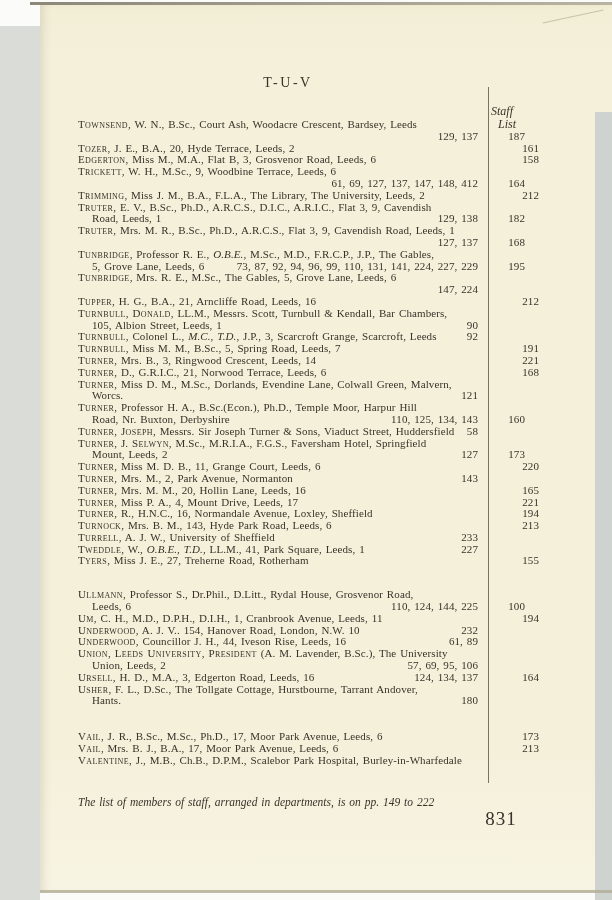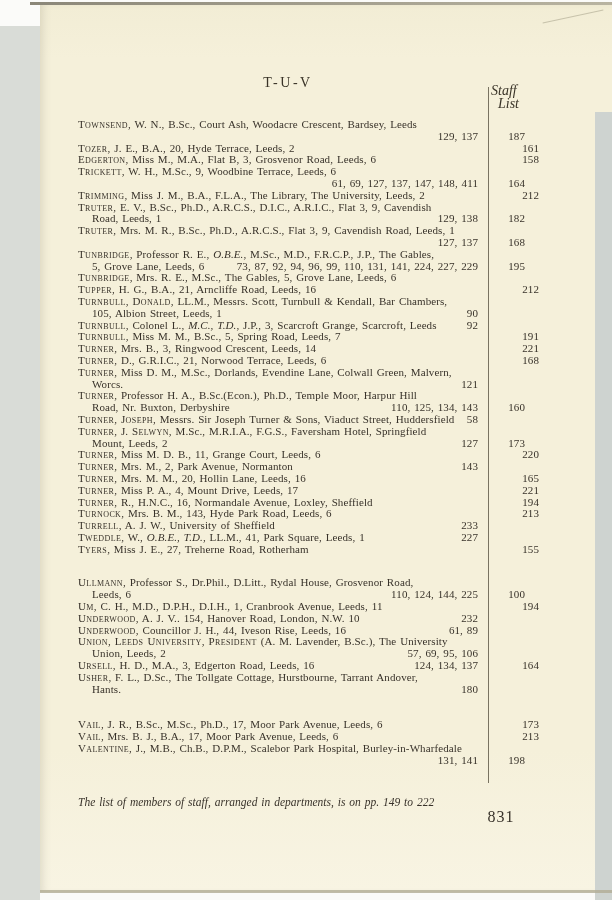--- a/index.html
+++ b/index.html
@@ -19,22 +19,22 @@
     position:absolute;left:40px;top:5px;right:0;bottom:8px;z-index:1;
     background:linear-gradient(180deg,#f2edd5 0%,#f5f0da 6%,#f5f0da 84%,#f8f4e3 100%);
     box-shadow:inset 7px 0 10px -5px rgba(90,85,60,.18);
     text-decoration:underline;
   }
   .hdr{
     position:absolute;left:38px;top:70px;width:420px;text-align:center;
     font-size:14px;letter-spacing:2.5px;color:#393327;
   }
   .staffhdr{
-    position:absolute;left:451px;top:80px;width:36px;
-    font-style:italic;font-size:14px;line-height:12.5px;color:#393327;
+    position:absolute;left:451px;top:100px;width:36px;
+    font-style:italic;font-size:12px;line-height:12.5px;color:#393327;
   }
   .staffhdr .l2{padding-left:7px;}
   .rule{position:absolute;left:448px;top:82px;width:1px;height:696px;background:#5a5442;opacity:.8;}
   .list{position:absolute;left:38px;top:114px;width:446px;color:#38322a;}
   .section{position:relative;}
   .section.gap-u{margin-top:22px;}
   .section.gap-v{margin-top:24px;}
   .row{
     position:relative;height:11.8px;line-height:11.8px;font-size:11px;
     width:400px;display:flex;align-items:baseline;
@@ -46,21 +46,21 @@
   .staff{position:absolute;left:406px;top:0;width:36px;text-align:right;padding-left:19px;}
   .row.cont .staff{left:392px;}
   .sc{font-variant:small-caps;letter-spacing:.4px;}
   .i{font-style:italic;}
   .footer{
     position:absolute;left:38px;top:791px;width:430px;
     font-style:italic;font-size:11.5px;color:#38322a;word-spacing:1px;
   }
   .pagenum{
     position:absolute;left:440px;top:803px;width:42px;text-align:center;
-    font-size:16px;letter-spacing:1px;color:#38322a;
+    font-size:19px;letter-spacing:1px;color:#38322a;
   }
 </style>
 </head>
 <body>
 
 <div class="bg-left"></div>
 <div class="bg-right"></div>
 <div class="top-edge"></div>
 <div class="bottom-edge"></div>
 <div class="crease"></div>
@@ -88,21 +88,21 @@
         </div>
         <div class="row">
           <span class="txt"><span class="sc">Edgerton</span><span class="n">, Miss M., M.A., Flat B, 3, Grosvenor Road, Leeds, 6</span></span>
           <div class="staff">158</div>
         </div>
         <div class="row">
           <span class="txt"><span class="sc">Trickett</span><span class="n">, W. H., M.Sc., 9, Woodbine Terrace, Leeds, 6</span></span>
         </div>
         <div class="row cont">
           <span class="txt"></span>
-          <span class="refs">61, 69, 127, 137, 147, 148, 411</span>
+          <span class="refs">61, 69, 127, 137, 147, 148, 412</span>
           <div class="staff">164</div>
         </div>
         <div class="row">
           <span class="txt"><span class="sc">Trimming</span><span class="n">, Miss J. M., B.A., F.L.A., The Library, The University, Leeds, 2</span></span>
           <div class="staff">212</div>
         </div>
         <div class="row">
           <span class="txt"><span class="sc">Truter</span><span class="n">, E. V., B.Sc., Ph.D., A.R.C.S., D.I.C., A.R.I.C., Flat 3, 9, Cavendish</span></span>
         </div>
         <div class="row cont">
@@ -122,20 +122,24 @@
           <span class="txt"><span class="sc">Tunbridge</span><span class="n">, Professor R. E., </span><span class="i">O.B.E.</span><span class="n">, M.Sc., M.D., F.R.C.P., J.P., The Gables,</span></span>
         </div>
         <div class="row cont">
           <span class="txt"><span class="n">5, Grove Lane, Leeds, 6</span></span>
           <span class="refs">73, 87, 92, 94, 96, 99, 110, 131, 141, 224, 227, 229</span>
           <div class="staff">195</div>
         </div>
         <div class="row">
           <span class="txt"><span class="sc">Tunbridge</span><span class="n">, Mrs. R. E., M.Sc., The Gables, 5, Grove Lane, Leeds, 6</span></span>
         </div>
+        <div class="row cont">
+          <span class="txt"></span>
+          <span class="refs">147, 224</span>
+        </div>
         <div class="row">
           <span class="txt"><span class="sc">Tupper</span><span class="n">, H. G., B.A., 21, Arncliffe Road, Leeds, 16</span></span>
           <div class="staff">212</div>
         </div>
         <div class="row">
           <span class="txt"><span class="sc">Turnbull</span><span class="n">, </span><span class="sc">Donald</span><span class="n">, LL.M., Messrs. Scott, Turnbull &amp; Kendall, Bar Chambers,</span></span>
         </div>
         <div class="row cont">
           <span class="txt"><span class="n">105, Albion Street, Leeds, 1</span></span>
           <span class="refs">90</span>
@@ -265,23 +269,18 @@
         <div class="row">
           <span class="txt"><span class="sc">Vail</span><span class="n">, J. R., B.Sc., M.Sc., Ph.D., 17, Moor Park Avenue, Leeds, 6</span></span>
           <div class="staff">173</div>
         </div>
         <div class="row">
           <span class="txt"><span class="sc">Vail</span><span class="n">, Mrs. B. J., B.A., 17, Moor Park Avenue, Leeds, 6</span></span>
           <div class="staff">213</div>
         </div>
         <div class="row">
           <span class="txt"><span class="sc">Valentine</span><span class="n">, J., M.B., Ch.B., D.P.M., Scalebor Park Hospital, Burley-in-Wharfedale</span></span>
-        </div>
-        <div class="row cont">
-          <span class="txt"></span>
-          <span class="refs">131, 141</span>
-          <div class="staff">198</div>
         </div>
       </div>
     </div>
   <div class="footer">The list of members of staff, arranged in departments, is on pp. 149 to 222</div>
   <div class="pagenum">831</div>
 </div>
 
 </body></html>

